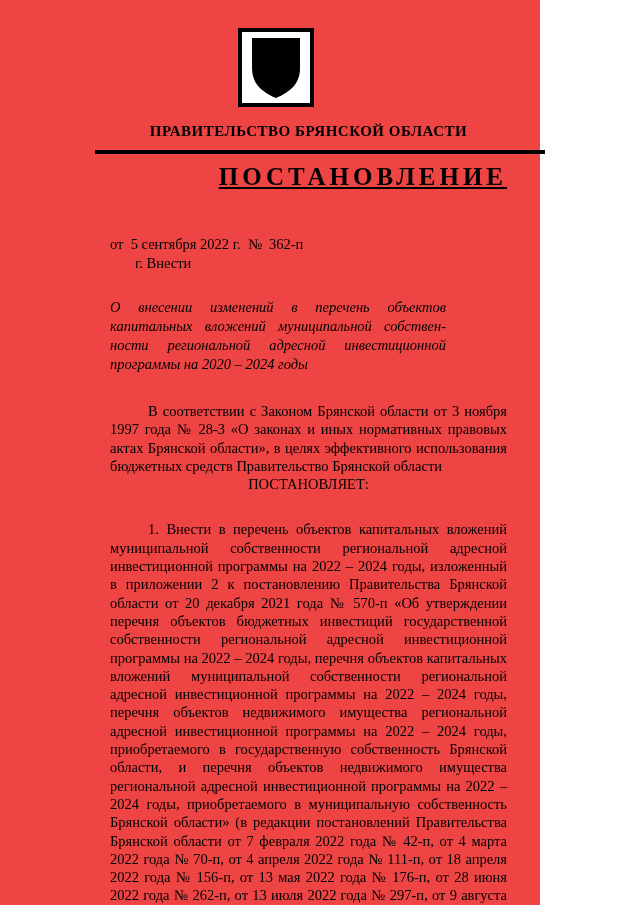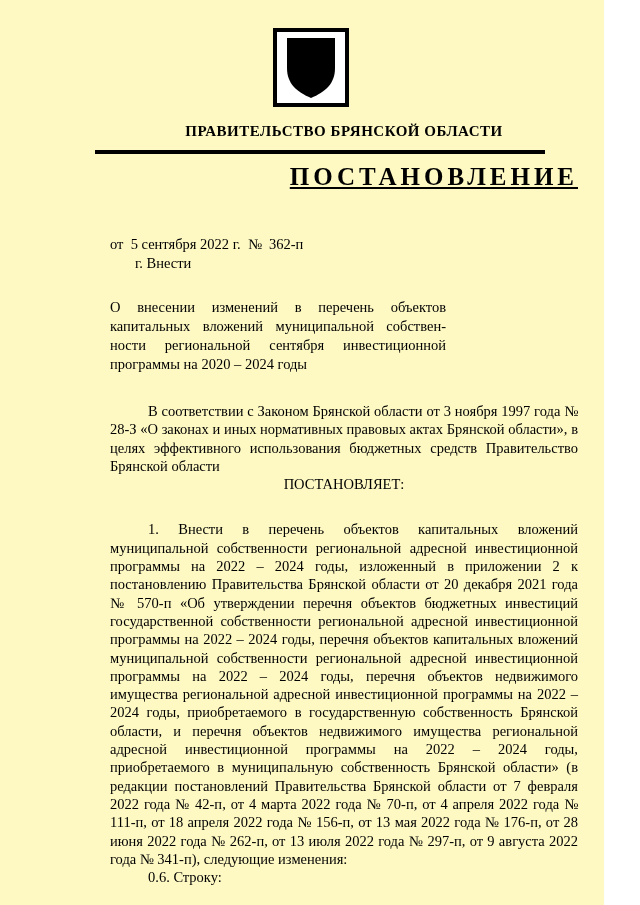--- a/index.html
+++ b/index.html
@@ -4,24 +4,24 @@
 <style>
   * { margin: 0; padding: 0; box-sizing: border-box; }
   html, body { width: 640px; height: 905px; overflow: hidden; }
   body {
     background: #ffffff;
     color: #000000;
     font-family: "Liberation Serif", "DejaVu Serif", serif;
   }
   .page {
     position: relative;
-    width: 604px;
+    width: 540px;
     height: 905px;
-    padding: 28px 26px 0 110px;
-    background: #fef9c3;
+    padding: 28px 33px 0 110px;
+    background: #ef4444;
   }
   .emblem {
     width: 76px;
     height: 79px;
     margin: 0 auto;
     position: relative;
     left: -33px;
   }
   .emblem svg { display: block; width: 76px; height: 79px; }
   .org-name {
@@ -50,20 +50,21 @@
     text-decoration: underline;
   }
   .meta { margin-top: 44px; font-size: 14.5px; line-height: 18.5px; }
   .date-line { white-space: pre; }
   .city-line { padding-left: 25px; }
   .subject {
     margin-top: 26px;
     width: 336px;
     font-size: 14.5px;
     line-height: 19px;
+    font-style: italic;
   }
   .subject-line { white-space: normal; }
   .subject-line.j { text-align: justify; text-align-last: justify; }
   .body-text {
     margin-top: 28px;
     font-size: 14.5px;
     line-height: 18.3px;
   }
   .para {
     text-align: justify;
@@ -94,21 +95,21 @@
   <div class="doc-type">ПОСТАНОВЛЕНИЕ</div>
 
   <div class="meta">
     <div class="date-line">от  5 сентября 2022 г.  №  362-п</div>
     <div class="city-line">г. Внести</div>
   </div>
 
   <div class="subject">
     <div class="subject-line j">О внесении изменений в перечень объектов</div>
     <div class="subject-line j">капитальных вложений муниципальной собствен-</div>
-    <div class="subject-line j">ности региональной сентября инвестиционной</div>
+    <div class="subject-line j">ности региональной адресной инвестиционной</div>
     <div class="subject-line">программы на 2020 – 2024 годы</div>
   </div>
 
   <div class="body-text">
     <p class="para">В соответствии с Законом Брянской области от 3 ноября 1997 года № 28-З «О законах и иных нормативных правовых актах Брянской области», в целях эффективного использования бюджетных средств Правительство Брянской области</p>
     <p class="resolve">ПОСТАНОВЛЯЕТ:</p>
     <p class="para spaced">1. Внести в перечень объектов капитальных вложений муниципальной собственности региональной адресной инвестиционной программы на 2022 – 2024 годы, изложенный в приложении 2 к постановлению Правительства Брянской области от 20 декабря 2021 года № 570-п «Об утверждении перечня объектов бюджетных инвестиций государственной собственности региональной адресной инвестиционной программы на 2022 – 2024 годы, перечня объектов капитальных вложений муниципальной собственности региональной адресной инвестиционной программы на 2022 – 2024 годы, перечня объектов недвижимого имущества региональной адресной инвестиционной программы на 2022 – 2024 годы, приобретаемого в государственную собственность Брянской области, и перечня объектов недвижимого имущества региональной адресной инвестиционной программы на 2022 – 2024 годы, приобретаемого в муниципальную собственность Брянской области» (в редакции постановлений Правительства Брянской области от 7 февраля 2022 года № 42-п, от 4 марта 2022 года № 70-п, от 4 апреля 2022 года № 111-п, от 18 апреля 2022 года № 156-п, от 13 мая 2022 года № 176-п, от 28 июня 2022 года № 262-п, от 13 июля 2022 года № 297-п, от 9 августа 2022 года № 341-п), следующие изменения:</p>
     <p class="para">0.6. Строку:</p>
   </div>
 

